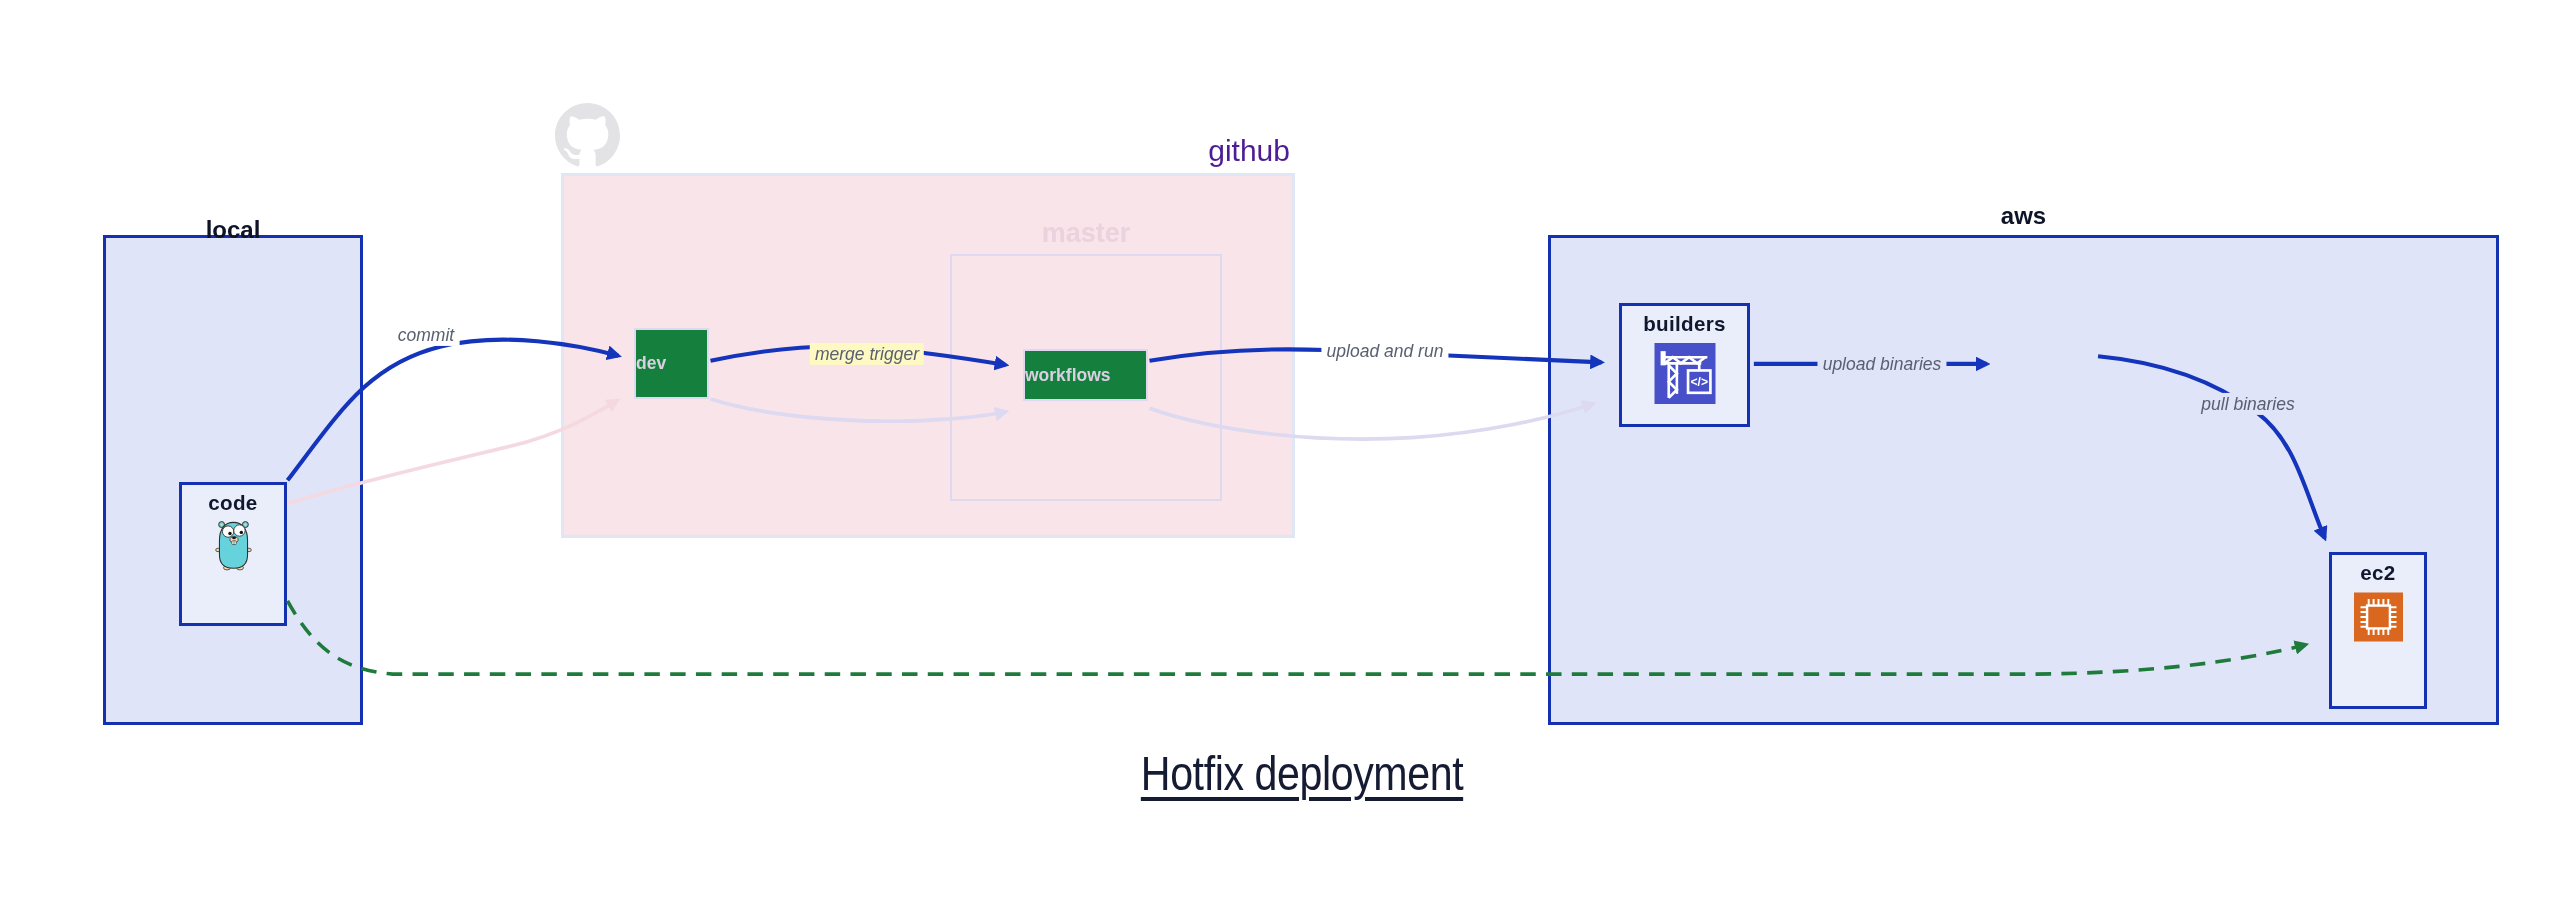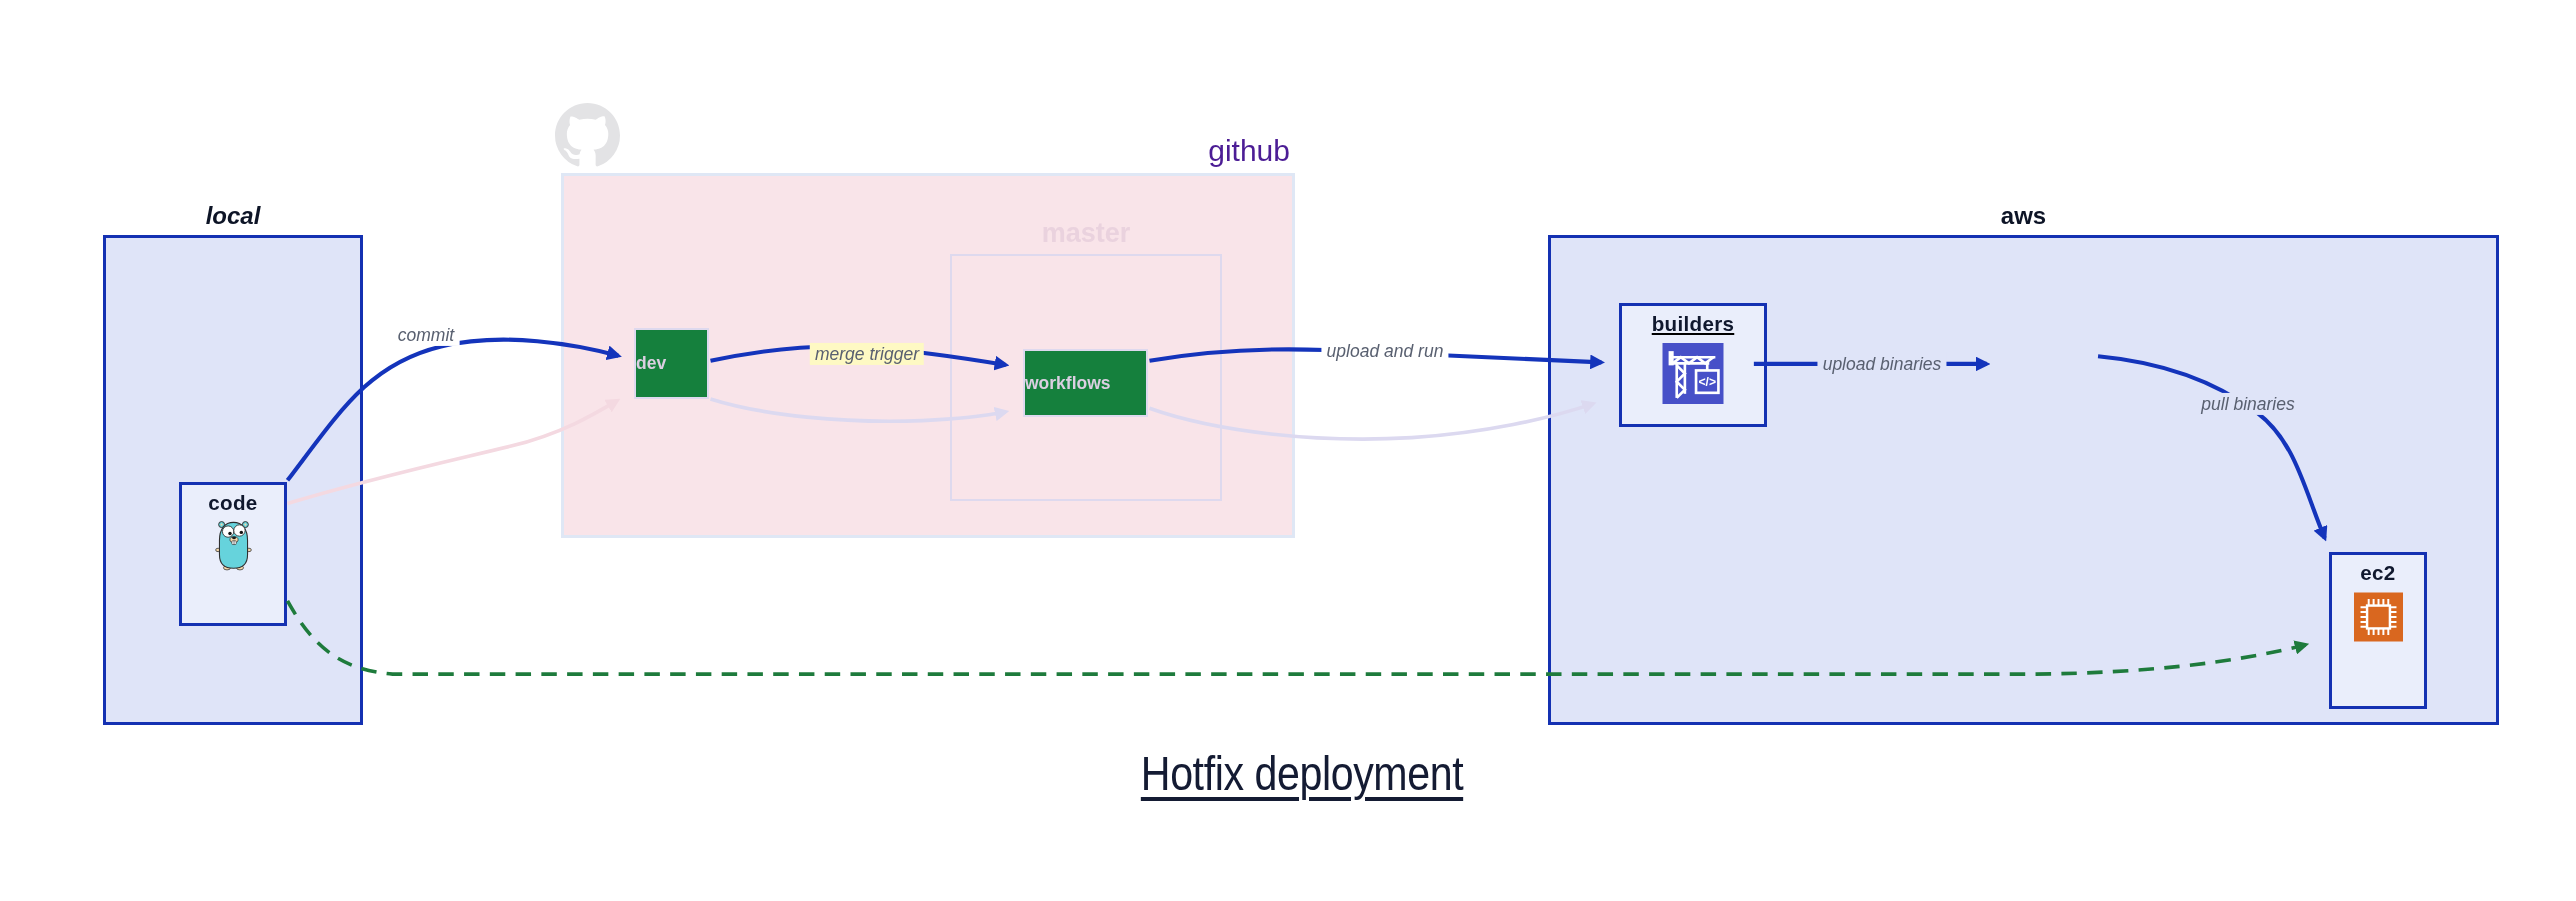--- a/index.html
+++ b/index.html
@@ -66,21 +66,21 @@
 
     <path d="M 558 932 C 660 798, 716 706, 856 672 C 978 643, 1118 668, 1200 690" fill="none" stroke="#1434bb" stroke-width="8" marker-end="url(#mblue)"></path>
     <path d="M 1379 700 C 1490 676, 1600 667, 1700 675 C 1792 682, 1892 698, 1952 708" fill="none" stroke="#1434bb" stroke-width="8" marker-end="url(#mblue)"></path>
     <path d="M 2231 700 C 2350 679, 2462 675, 2572 679 C 2762 686, 2952 697, 3108 703" fill="none" stroke="#1434bb" stroke-width="8" marker-end="url(#mblue)"></path>
     <path d="M 3404 706 L 3856 706" fill="none" stroke="#1434bb" stroke-width="8" marker-end="url(#mblue)"></path>
     <path d="M 4072 691 C 4200 703, 4300 740, 4380 800 C 4456 857, 4473 952, 4512 1044" fill="none" stroke="#1434bb" stroke-width="8" marker-end="url(#mblue)"></path>
 
     <path d="M 558 1166 C 608 1256, 662 1300, 762 1308 L 3950 1308 C 4150 1306, 4330 1288, 4475 1251" fill="none" stroke="#1e7b3c" stroke-width="7" stroke-dasharray="30 20" marker-end="url(#mgreen)"></path>
   </svg>
 
-  <div class="clabel" style="left:103px;top:202px;width:260px;font-style:italic;">local</div>
+  <div class="clabel" style="left:103px;top:216px;width:260px;">local</div>
   <div class="container blue" style="left:103px;top:235px;width:260px;height:490px;"></div>
 
   <div class="node" style="left:179px;top:482px;width:108px;height:144px;">
     <div class="nlabel">code</div>
     <svg class="icon-tile" width="39" height="54" viewBox="0 0 70 100" style="margin-top:2.1px;">
       <ellipse cx="23" cy="94" rx="6.5" ry="4" fill="#f5d7a9" stroke="#2f2f2f" stroke-width="1.4"></ellipse>
       <ellipse cx="47" cy="94" rx="6.5" ry="4" fill="#f5d7a9" stroke="#2f2f2f" stroke-width="1.4"></ellipse>
       <ellipse cx="6.5" cy="61" rx="4.5" ry="3.2" fill="#f5d7a9" stroke="#2f2f2f" stroke-width="1.4"></ellipse>
       <ellipse cx="63.5" cy="61" rx="4.5" ry="3.2" fill="#f5d7a9" stroke="#2f2f2f" stroke-width="1.4"></ellipse>
       <circle cx="13" cy="14" r="5.5" fill="#66d3dc" stroke="#2f2f2f" stroke-width="1.8"></circle>
@@ -104,28 +104,28 @@
   </svg>
   <div class="ghlabel" style="left:1084px;top:134px;width:206px;">github</div>
   <div class="container github" style="left:561px;top:173px;width:734px;height:365px;"></div>
 
   <div class="mlabel" style="left:950px;top:218px;width:272px;">master</div>
   <div class="master-box" style="left:950px;top:254px;width:272px;height:247px;"></div>
 
   <div class="faded-node" style="left:634px;top:328px;width:75px;height:71px;">
     <div class="flabel">dev</div>
   </div>
-  <div class="faded-node" style="left:1023px;top:349px;width:125px;height:68px;">
+  <div class="faded-node" style="left:1023px;top:349px;width:125px;height:52px;">
     <div class="flabel">workflows</div>
   </div>
 
   <div class="clabel" style="left:1548px;top:202px;width:951px;">aws</div>
   <div class="container blue" style="left:1548px;top:235px;width:951px;height:490px;"></div>
 
-  <div class="node" style="left:1619px;top:303px;width:148px;height:124px;text-decoration:underline;">
+  <div class="node" style="left:1619px;top:303px;width:131px;height:124px;">
     <div class="nlabel">builders</div>
     <svg class="icon-tile" width="62" height="61" viewBox="0 0 60 60">
       <rect x="0" y="0" width="60" height="60" fill="#4750c8"></rect>
       <g stroke="#ffffff" stroke-width="2.6" fill="none">
         <path d="M8 14 H52"></path>
         <path d="M8 20 H46"></path>
         <path d="M10 20 L18 14 L26 20 L34 14 L42 20 L50 14"></path>
         <path d="M14 20 V54"></path>
         <path d="M22 20 V50"></path>
         <path d="M14 22 L22 30 L14 38 L22 46 L14 54"></path>

